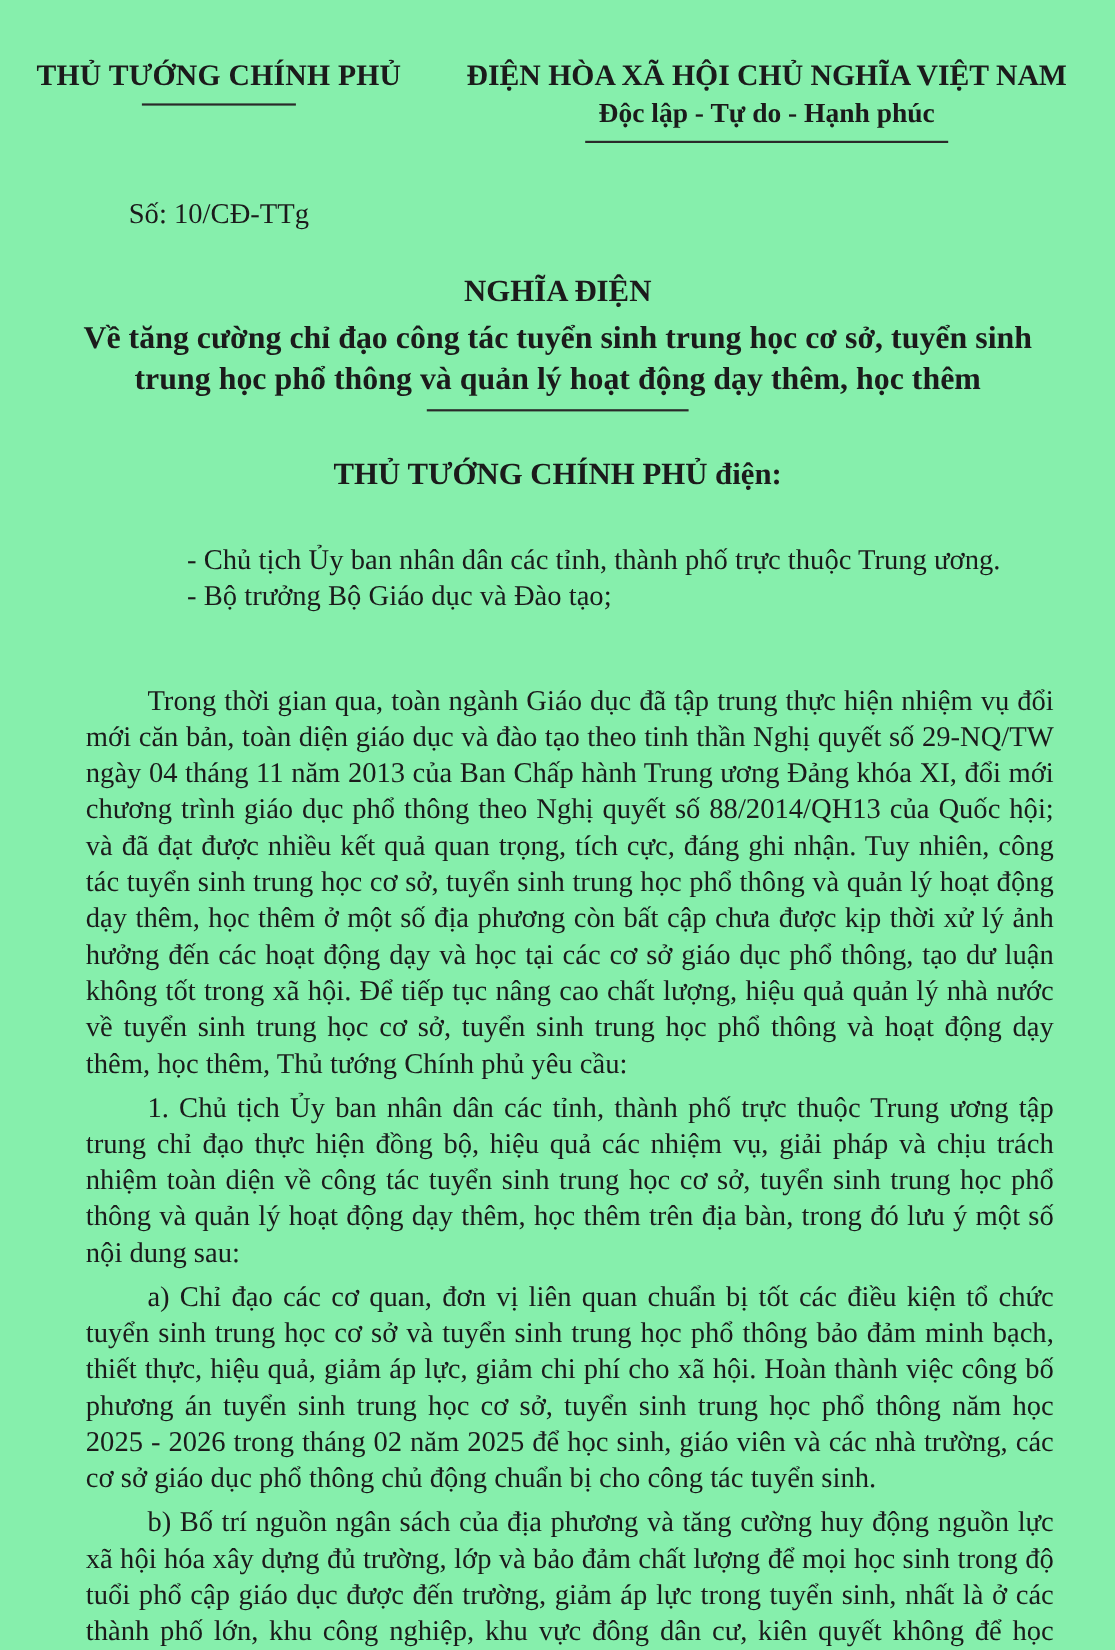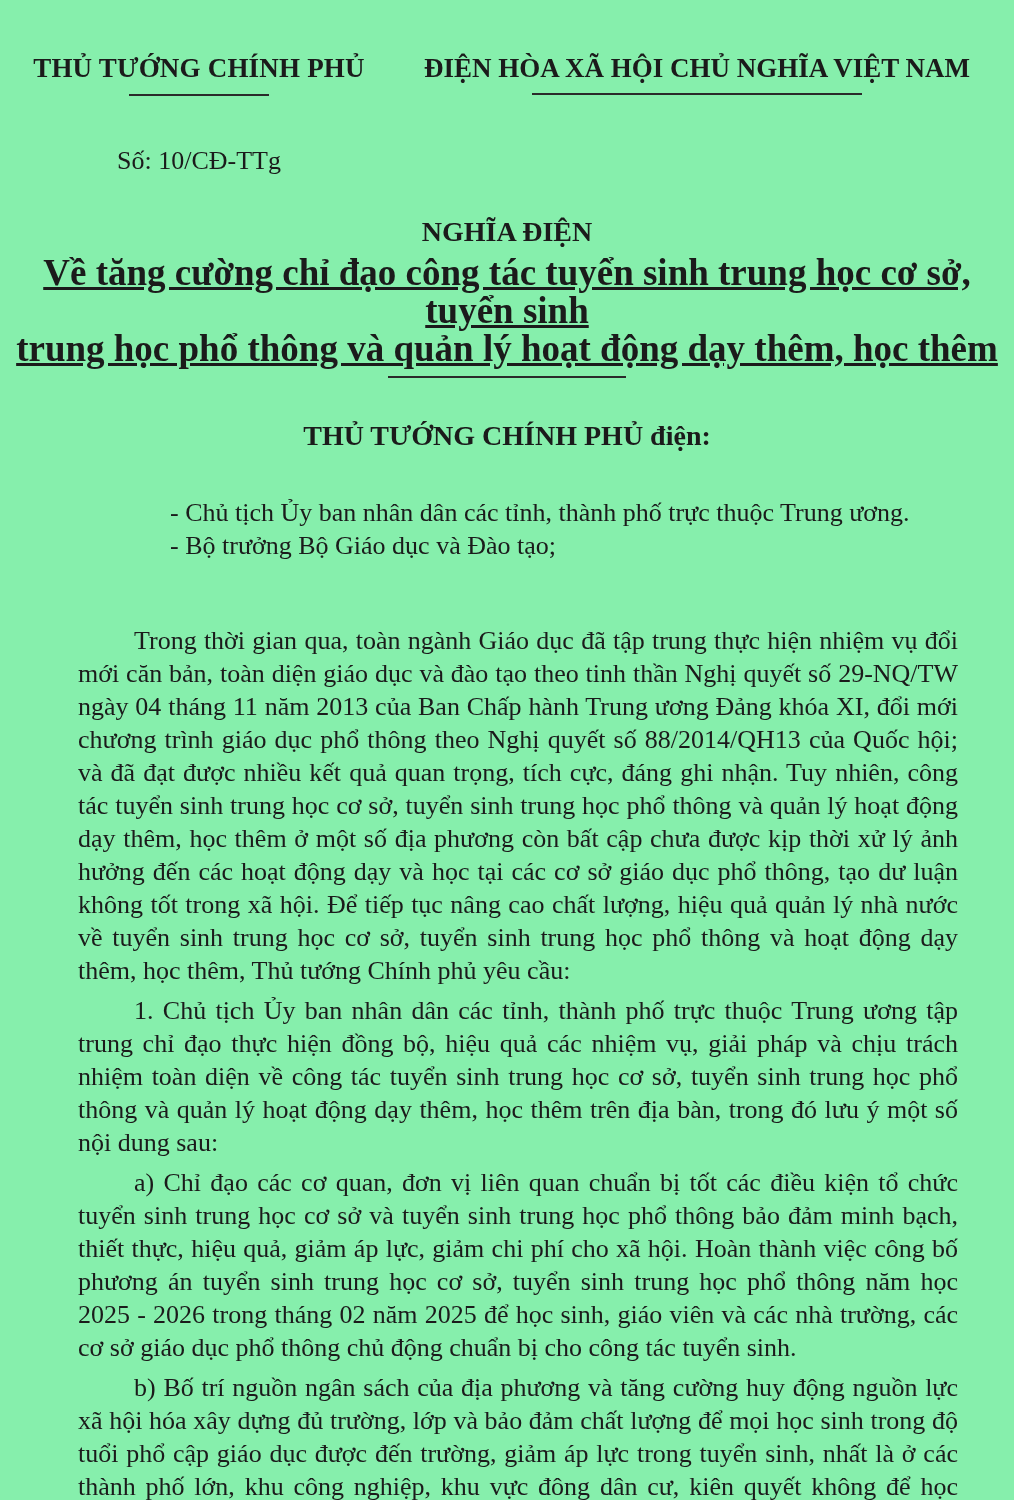--- a/index.html
+++ b/index.html
@@ -37,21 +37,21 @@
   }
 
   
   .meta { display:flex; margin-top:50px; }
   .doc-number { width:398px; text-align:center; font-size:26px; }
   .place-date { flex:1; text-align:center; font-style:italic; font-size:26px; padding-right:40px; }
 
   
   .title-block { margin-top:40px; text-align:center; }
   .doc-type { font-weight:bold; font-size:28px; line-height:32px; }
-  .subject-line { font-weight:bold; font-size:37px; line-height:38px;text-decoration:underline; }
+  .subject-line { font-weight:bold; font-size:29px; line-height:38px; }
   .subject-wrap { margin-top:6px; }
   .rule-title { width:238px; height:0; border-top:2px solid #2a2a2a; margin:8px auto 0; }
 
   .salutation {
     margin-top:42px; text-align:center; font-weight:bold; font-size:28px; line-height:32px;
   }
 
   
   .recipients { margin:44px 60px 0 170px; font-size:26px; line-height:33px; }
 
@@ -68,20 +68,21 @@
 
 <div class="page">
 
   <div class="header">
     <div class="header-left">
       <div class="org-name">THỦ TƯỚNG CHÍNH PHỦ</div>
       <div class="rule-issuer"></div>
     </div>
     <div class="header-right">
       <div class="nation">ĐIỆN HÒA XÃ HỘI CHỦ NGHĨA VIỆT NAM</div>
+      <div class="motto">Độc lập - Tự do - Hạnh phúc</div>
       <div class="rule-motto"></div>
     </div>
   </div>
 
   <div class="meta">
     <div class="doc-number">Số: 10/CĐ-TTg</div>
   </div>
 
   <div class="title-block">
     <div class="doc-type">NGHĨA ĐIỆN</div>

